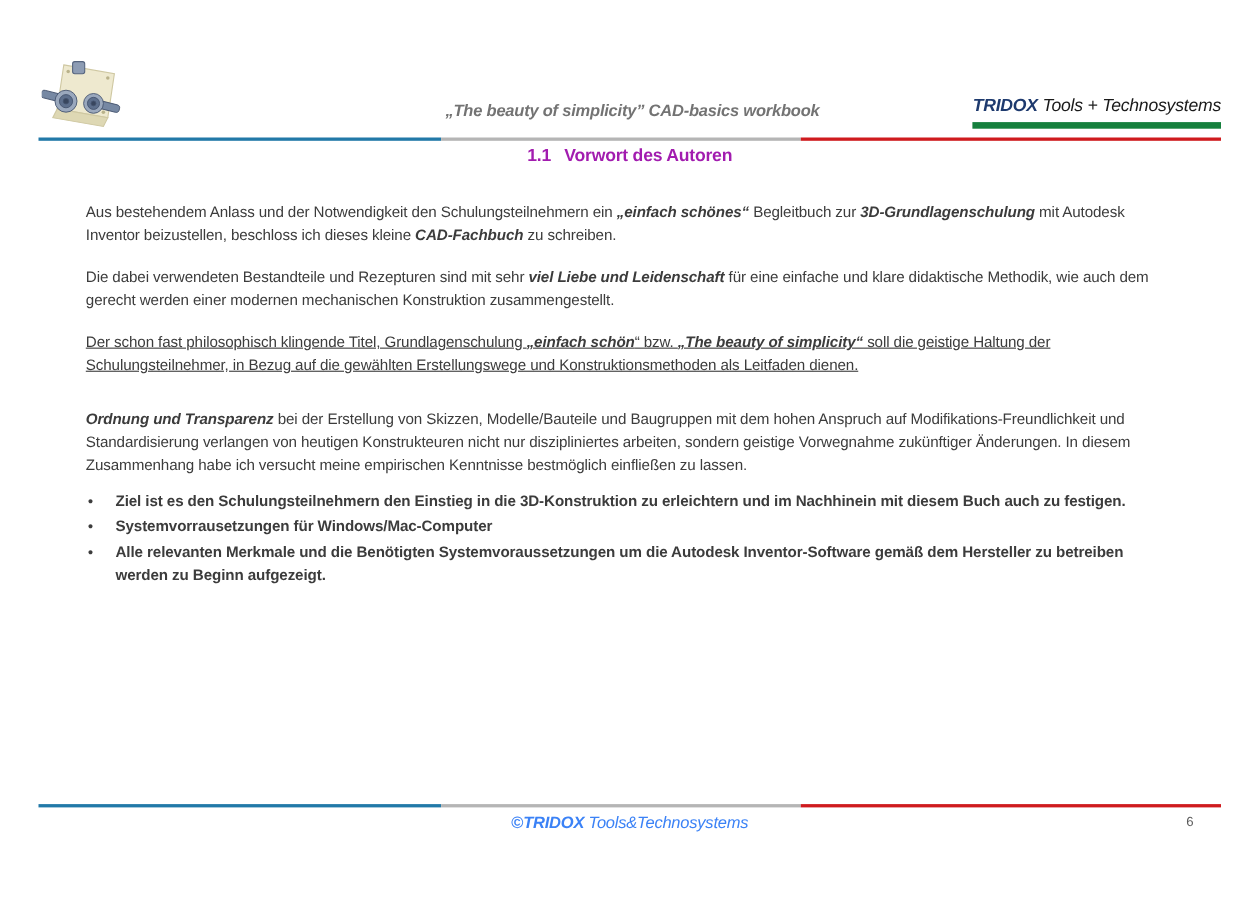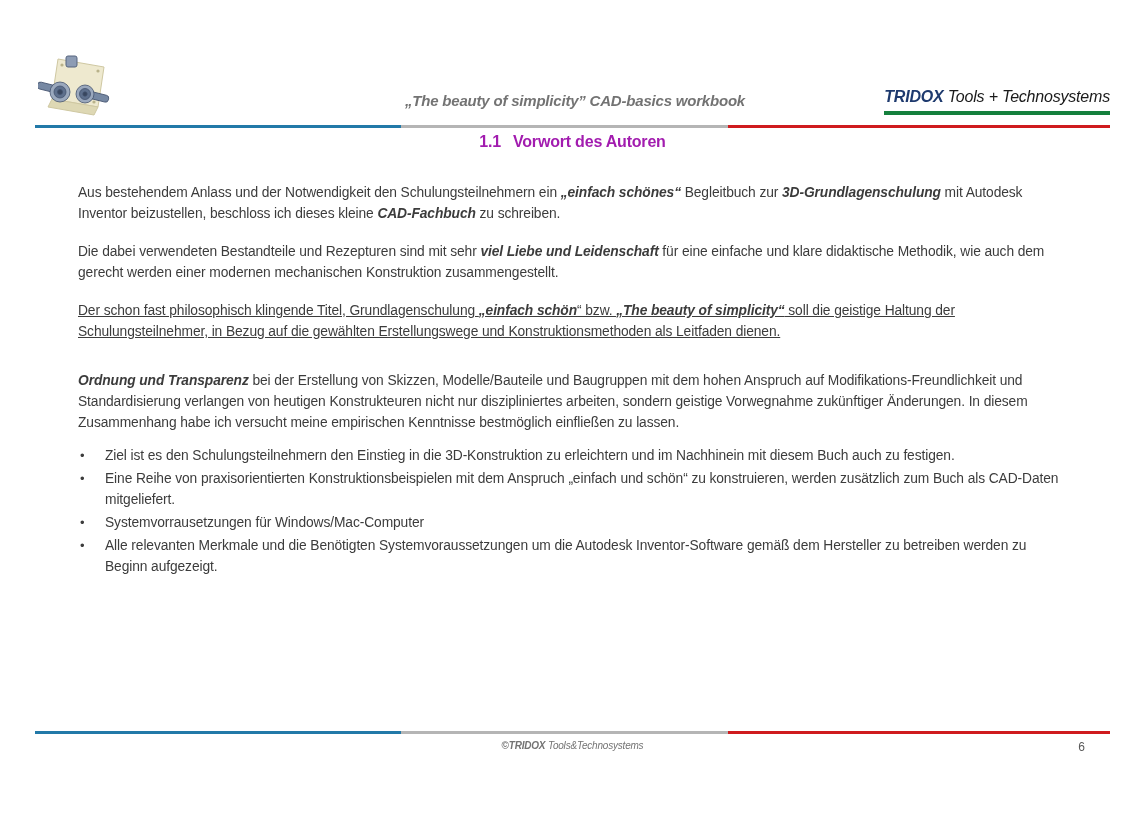--- a/index.html
+++ b/index.html
@@ -8,21 +8,21 @@
     font-family:"Liberation Sans", sans-serif;color:#3c3c3c;overflow:hidden;
   }
   
   .logo{position:absolute;left:38px;top:55px;width:72px;height:68px;}
   .header-center{
     position:absolute;left:300px;top:92px;width:550px;text-align:center;
     font-size:15px;font-weight:bold;font-style:italic;color:#737373;letter-spacing:-0.2px;
   }
   .brand{
     position:absolute;right:35px;top:88px;font-size:16px;font-style:italic;
-    color:#1a1a1a;border-bottom:4px solid #15803d;padding-bottom:5px;letter-spacing:-0.2px;
+    color:#1a1a1a;border-bottom:6px solid #15803d;padding-bottom:5px;letter-spacing:-0.2px;
   }
   .brand .brand-tridox{font-weight:bold;color:#1e3a6e;}
   
   .rule{position:absolute;left:35px;width:1075px;height:3px;display:flex;}
   .header-rule{top:125px;}
   .footer-rule{top:731px;}
   .rule .seg{display:block;height:100%;}
   .seg-blue{width:34%;}
   .seg-gray{width:30.5%;}
   .seg-red{width:35.5%;}
@@ -34,27 +34,27 @@
   .section-title .num{margin-right:12px;}
   
   .content{
     position:absolute;left:78px;top:178px;width:990px;
     font-size:13.8px;line-height:21px;letter-spacing:-0.1px;color:#3c3c3c;
   }
   .para{margin:4px 0 17px 0;}
   .paragraphs p:nth-of-type(3){margin-bottom:28px;text-decoration:underline;}
   .paragraphs p:last-of-type{margin-bottom:0;}
   .bi{font-weight:bold;font-style:italic;}
-  .bullets{list-style:none;margin:12px 0 0 0;padding:0;}
+  .bullets{list-style:none;margin:12px 0 0 0;padding:0;font-weight:bold;}
   .bullet{position:relative;padding-left:27px;margin-bottom:2px;}
   .bullet::before{content:"\2022";position:absolute;left:2px;top:0;font-size:13px;color:#3c3c3c;}
   
   .footer-text{
     position:absolute;left:35px;top:740px;width:1075px;text-align:center;
-    font-size:10px;color:#737373;letter-spacing:-0.2px;
+    font-size:15px;color:#3b82f6;letter-spacing:-0.2px;
   }
   .footer-text .c-sym{font-weight:bold;}
   .footer-text .brand-tridox{font-weight:bold;font-style:italic;}
   .footer-text .brand-rest{font-style:italic;}
   .page-number{position:absolute;right:60px;top:740px;font-size:12px;color:#595959;}
 </style>
 </head>
 <body>
 
 <div class="logo">
@@ -95,21 +95,20 @@
   <section class="paragraphs">
 
   <p class="para"><span>Aus bestehendem Anlass und der Notwendigkeit den Schulungsteilnehmern ein </span><span class="bi">„einfach schönes“ </span><span>Begleitbuch zur </span><span class="bi">3D-Grundlagenschulung</span><span> mit Autodesk Inventor beizustellen, beschloss ich dieses kleine </span><span class="bi">CAD-Fachbuch</span><span> zu schreiben.</span></p>
       <p class="para"><span>Die dabei verwendeten Bestandteile und Rezepturen sind mit sehr </span><span class="bi">viel Liebe und Leidenschaft</span><span> für eine einfache und klare didaktische Methodik, wie auch dem gerecht werden einer modernen mechanischen Konstruktion zusammengestellt.</span></p>
       <p class="para"><span>Der schon fast philosophisch klingende Titel, Grundlagenschulung </span><span class="bi">„einfach schön</span><span>“ bzw. </span><span class="bi">„The beauty of simplicity“</span><span> soll die geistige Haltung der Schulungsteilnehmer, in Bezug auf die gewählten Erstellungswege und Konstruktionsmethoden als Leitfaden dienen.</span></p>
       <p class="para"><span class="bi">Ordnung und Transparenz</span><span> bei der Erstellung von Skizzen, Modelle/Bauteile und Baugruppen mit dem hohen Anspruch auf Modifikations-Freundlichkeit und Standardisierung verlangen von heutigen Konstrukteuren nicht nur diszipliniertes arbeiten, sondern geistige Vorwegnahme zukünftiger Änderungen. In diesem Zusammenhang habe ich versucht meine empirischen Kenntnisse bestmöglich einfließen zu lassen.</span></p>
     </section>
   <ul class="bullets">
 
   <li class="bullet"><span>Ziel ist es den Schulungsteilnehmern den Einstieg in die 3D-Konstruktion zu erleichtern und im Nachhinein mit diesem Buch auch zu festigen.</span></li>
-      <li class="bullet"><span>Eine Reihe von praxisorientierten Konstruktionsbeispielen mit dem Anspruch „einfach und schön“ zu konstruieren, werden zusätzlich zum Buch als CAD-Daten mitgeliefert.</span></li>
       <li class="bullet"><span>Systemvorrausetzungen für Windows/Mac-Computer</span></li>
       <li class="bullet"><span>Alle relevanten Merkmale und die Benötigten Systemvoraussetzungen um die Autodesk Inventor-Software gemäß dem Hersteller zu betreiben werden zu Beginn aufgezeigt.</span></li>
     </ul>
 </main>
 
 <div class="rule footer-rule">
   <span class="seg seg-blue" style="background-color: rgb(34, 121, 168);"></span>
   <span class="seg seg-gray" style="background-color: rgb(181, 181, 181);"></span>
   <span class="seg seg-red" style="background-color: rgb(207, 27, 30);"></span>
 </div>

